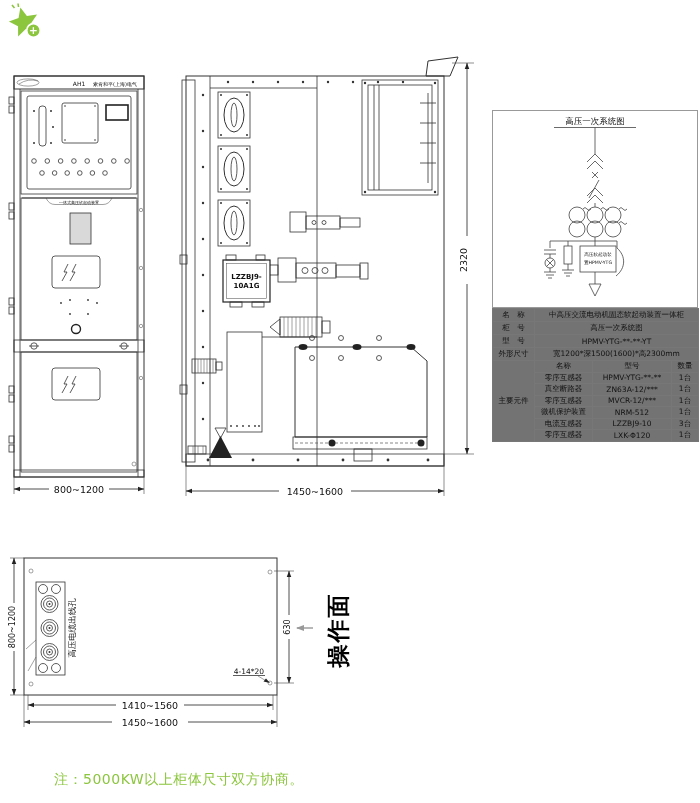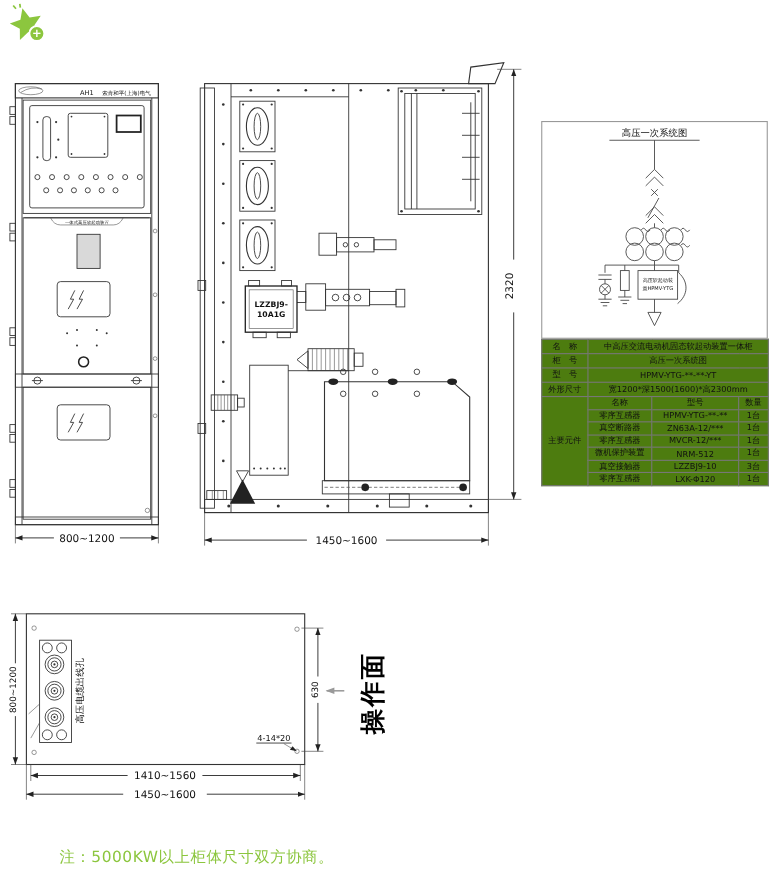--- a/index.html
+++ b/index.html
@@ -14,21 +14,21 @@
   .riv{fill:#333;stroke:none}
   .diml{fill:none;stroke:#222;stroke-width:.8}
   .ext{fill:none;stroke:#444;stroke-width:.6}
   .dim-t{font-size:9.5px;fill:#111}
   .dim-s{font-size:8px;fill:#111}
   .tiny{fill:#111}
   .wbg{fill:#fff;stroke:none}
   .sch{fill:none;stroke:#444;stroke-width:.8}
   .page-title{font-size:15.5px;font-weight:bold;color:#7db73c;letter-spacing:1px}
   .foot-note{font-size:14px;font-weight:400;color:#8cc63e;letter-spacing:.5px}
-  table.spec{border-collapse:collapse;table-layout:fixed;width:206px;font-size:7.5px;color:#111;background:#4d7c0f}
+  table.spec{border-collapse:collapse;table-layout:fixed;width:206px;font-size:7.5px;color:#111;background:#737373}
   table.spec td{border:1px solid #777;text-align:center;padding:0;overflow:hidden;white-space:nowrap;height:11.5px}
   table.spec tr.main td{height:13px}
 </style>
 </head>
 <body>
 
 <div class="abs" style="left:6px;top:3px;width:420px;height:40px">
   <svg class="abs" style="left:0;top:0" width="38" height="38" viewBox="0 0 38 38">
     <path d="M6 2 l2.5 3 M12 0.5 l0.5 3.5" stroke="#8cc63e" stroke-width="1.6" fill="none"></path>
     <path transform="rotate(-14 18 19)" fill="#8cc63e" d="M18 4 L22.3 13.8 L32.5 14.8 L24.8 21.6 L27.2 31.6 L18 26.2 L8.8 31.6 L11.2 21.6 L3.5 14.8 L13.7 13.8 Z"></path>
@@ -444,21 +444,21 @@
       <td>零序互感器</td>
       <td>MVCR-12/***</td>
       <td>1台</td>
     </tr>
     <tr>
       <td>微机保护装置</td>
       <td>NRM-512</td>
       <td>1台</td>
     </tr>
     <tr>
-      <td>真空接触器</td>
+      <td>电流互感器</td>
       <td>LZZBJ9-10</td>
       <td>3台</td>
     </tr>
     <tr>
       <td>零序互感器</td>
       <td>LXK-Φ120</td>
       <td>1台</td>
     </tr>
   </tbody>
     </table>

